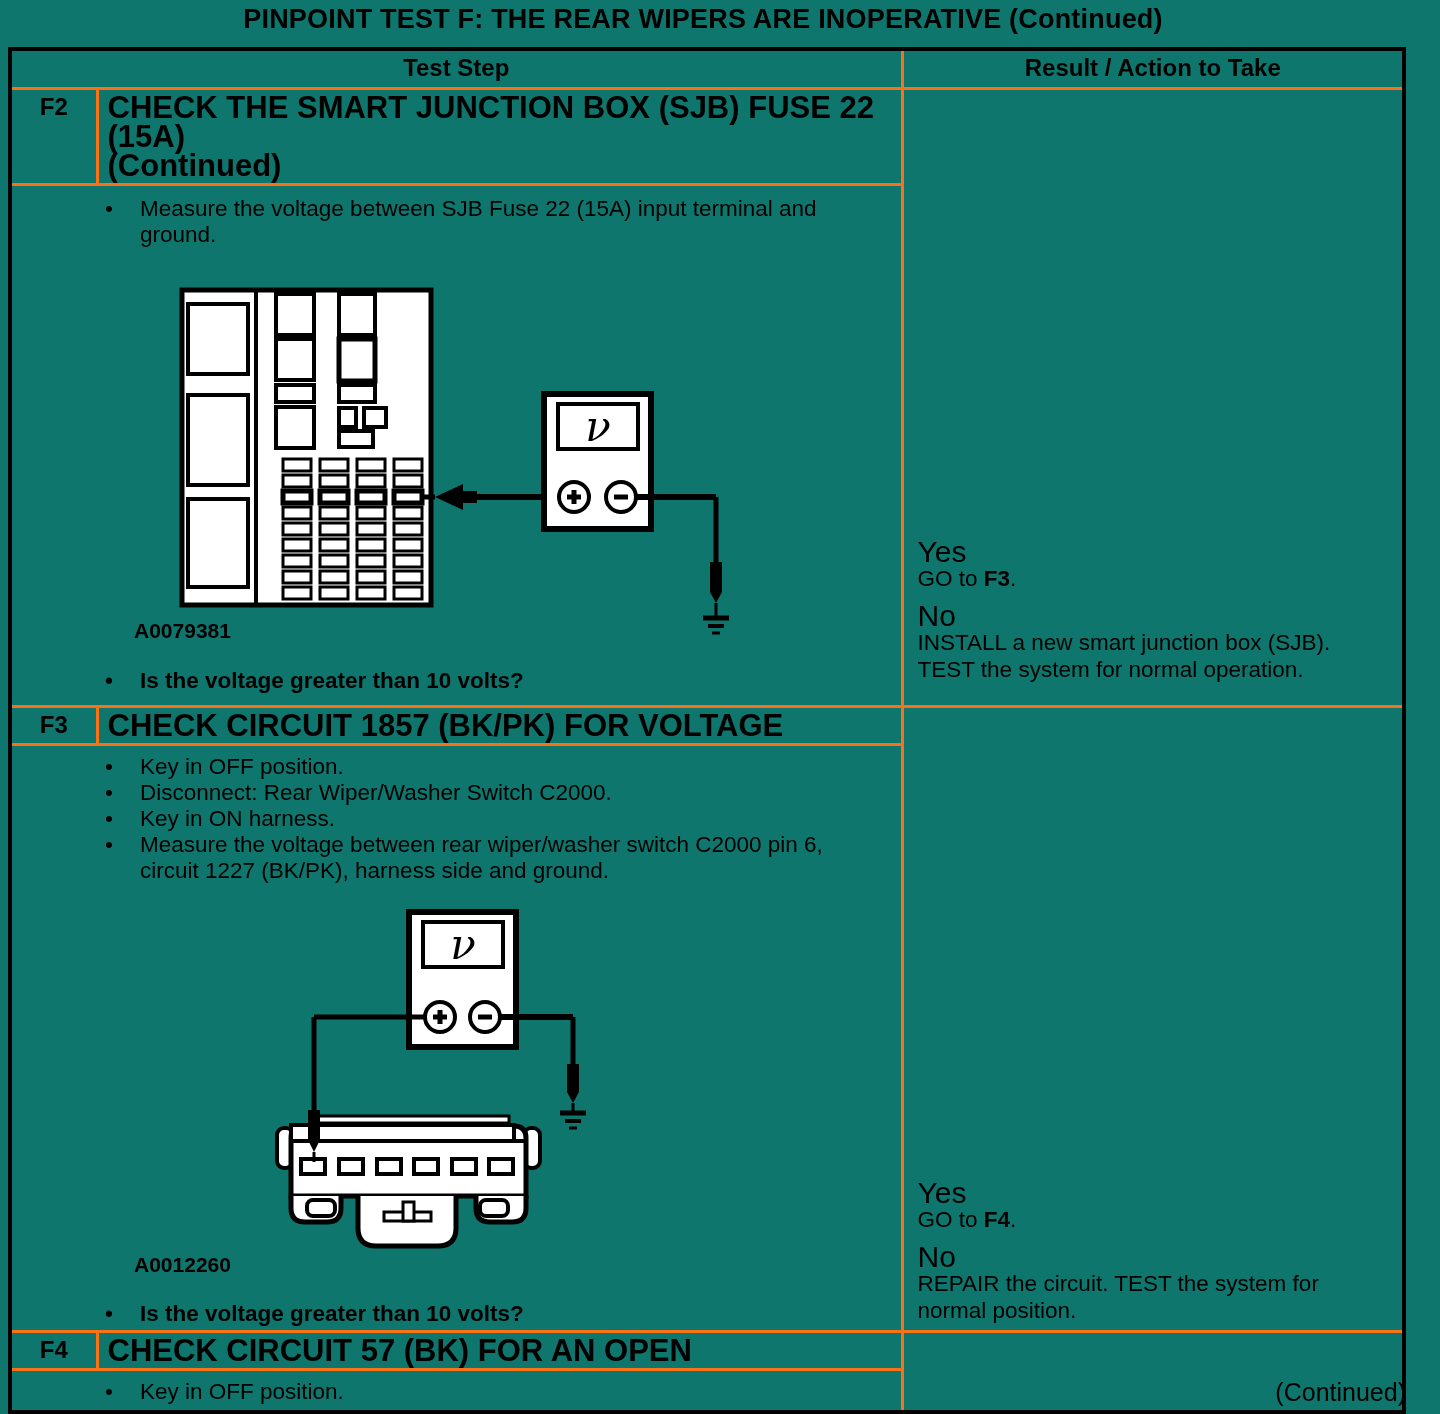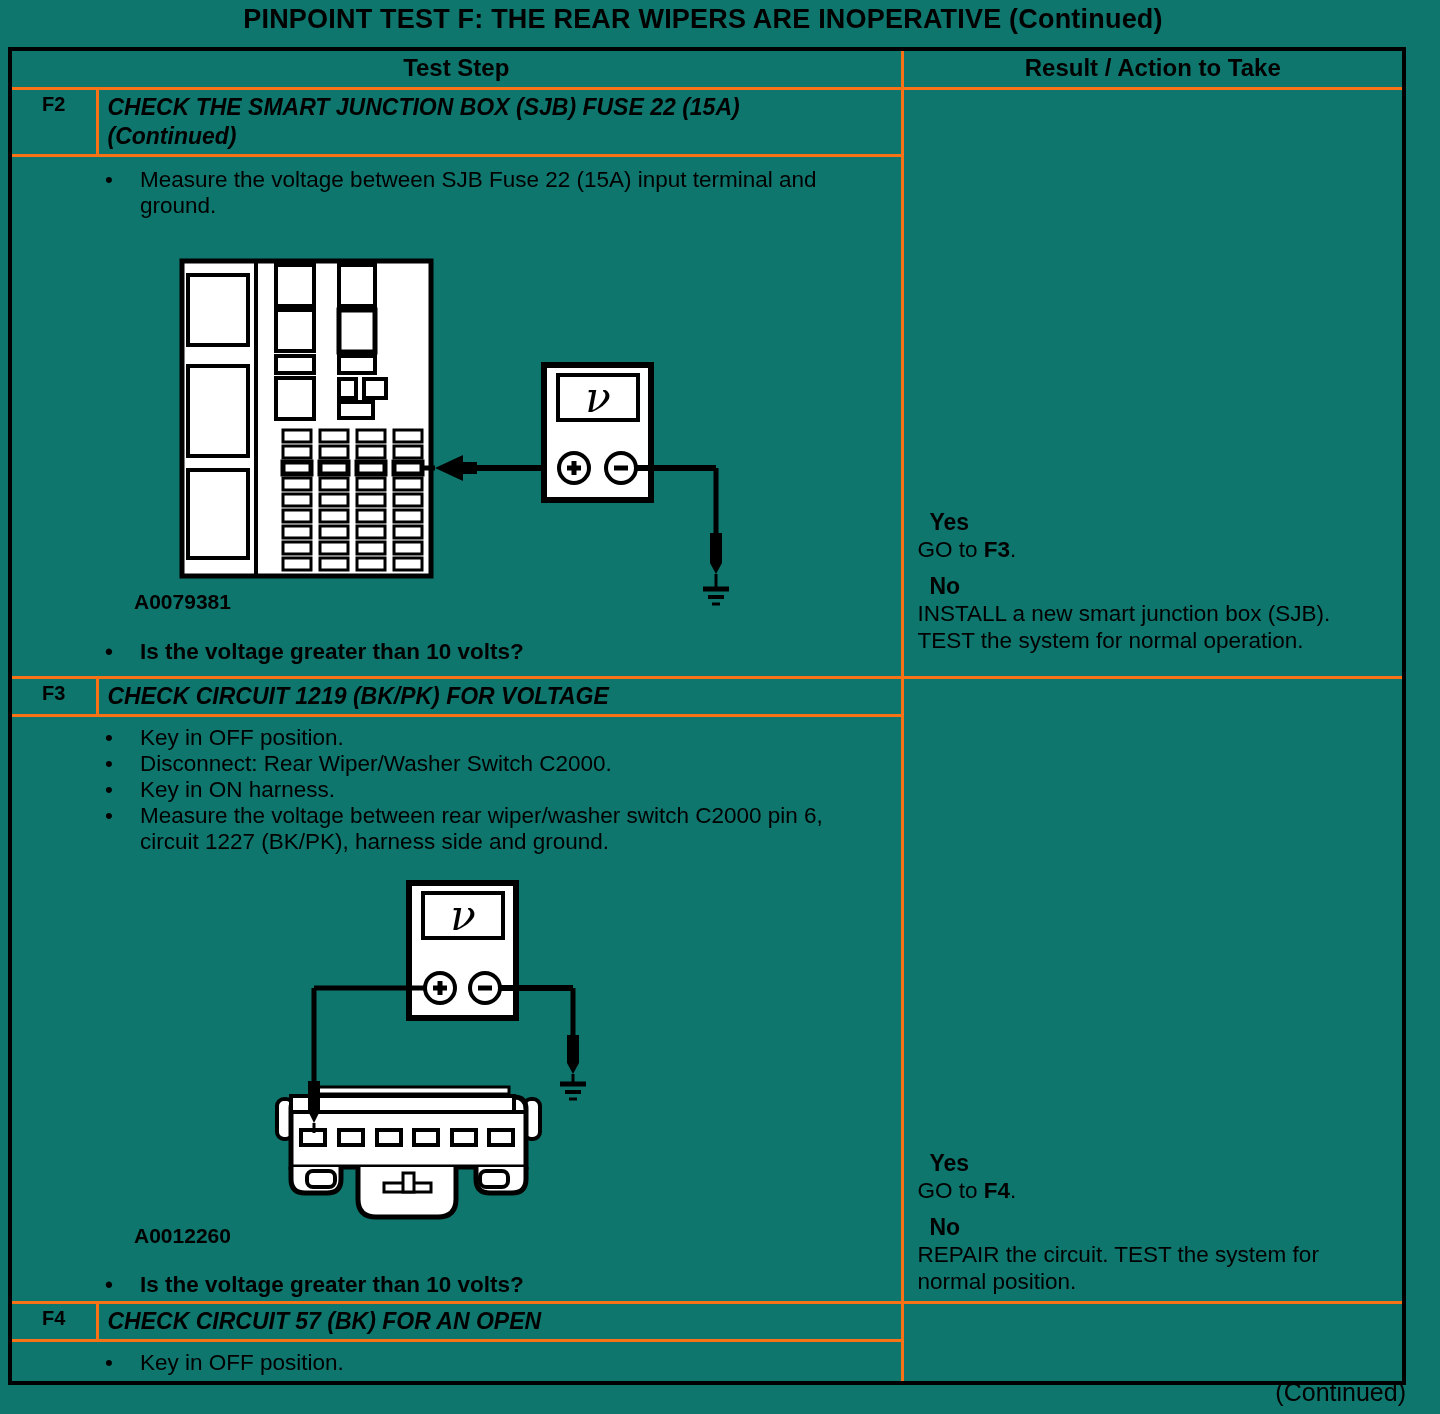--- a/index.html
+++ b/index.html
@@ -5,32 +5,32 @@
   html,body { margin:0; padding:0; background:#fff; color:#000;
     font-family:"Liberation Sans", sans-serif; }
   .page { position:relative; width:1440px; height:1414px; background:#0f766e; overflow:hidden; }
   .doc-title { position:absolute; top:4px; left:0; width:1406px; text-align:center;
     font-size:27px; font-weight:bold; margin:0; letter-spacing:0.2px; }
   table.pp { position:absolute; left:8px; top:47px; width:1398px;
     border-collapse:collapse; table-layout:fixed; border:4px solid #000; }
   td { border:3px solid #f97316; vertical-align:top; padding:0; font-size:22.5px; }
   tr.hdr td { font-weight:bold; font-size:24px; text-align:center;
     vertical-align:middle; height:30px; padding:2px 0 4px 0; }
-  td.step-id { font-weight:bold; font-size:20px; text-align:center; padding-top:3px; }
-  td.step-title { font-weight:bold; font-size:23px; padding:3px 8px 3px 9px; line-height:29px;font-style:italic; }
+  td.step-id { font-weight:bold; font-size:24px; text-align:center; padding-top:3px; }
+  td.step-title { font-weight:bold; font-size:31px; padding:3px 8px 3px 9px; line-height:29px; }
   td.body-cell { padding:0; }
   .bullets { padding-top:10px; }
   .bullets.tight { padding-top:8px; }
   .bullet { display:flex; margin-left:93px; line-height:26px; max-width:762px; }
   .bullet .dot { flex:0 0 35px; width:35px; }
   .bullet.q { font-weight:bold; }
   svg.fig { display:block; margin-left:119px; }
   td.res-cell { vertical-align:bottom; padding:0 10px 22px 14px; line-height:27px; }
   td.res-cell.tightb { padding-bottom:6px; }
-  .res-word { font-weight:bold; font-size:23px;margin-left:12px; }
+  .res-word { font-weight:normal; font-size:30px; }
   .res-gap { margin-top:10px; }
   .figlabel { font-family:"Liberation Sans", sans-serif; font-weight:bold; font-size:21px; }
   .meter-v { font-family:"DejaVu Serif", serif; font-style:italic; font-size:42px; }
   .continued { position:absolute; top:1378px; left:8px; width:1398px; text-align:right; font-size:25px; }
   svg .ln { stroke:#000; fill:none; }
   svg .wh { fill:#fff; stroke:#000; }
 </style>
 </head>
 <body>
 
@@ -154,21 +154,21 @@
 
         <div class="bullet q" style="margin-top:24px">
           <span class="dot">•</span>
           <span>Is the voltage greater than 10 volts?</span>
         </div>
       </td>
     </tr>
 
     <tr>
       <td class="step-id" style="height:29px">F3</td>
-      <td class="step-title">CHECK CIRCUIT 1219 (BK/PK) FOR VOLTAGE</td>
+      <td class="step-title">CHECK CIRCUIT 1857 (BK/PK) FOR VOLTAGE</td>
       <td class="res-cell tightb" rowspan="2">
         <div class="res-word">Yes</div>
         <div><span>GO to </span><b>F4</b><span>.</span></div>
         <div class="res-word res-gap">No</div>
         <div>REPAIR the circuit. TEST the system for normal position.</div>
       </td>
     </tr>
     <tr>
       <td class="body-cell" colspan="2" style="height:584px">
         <div class="bullets tight">

